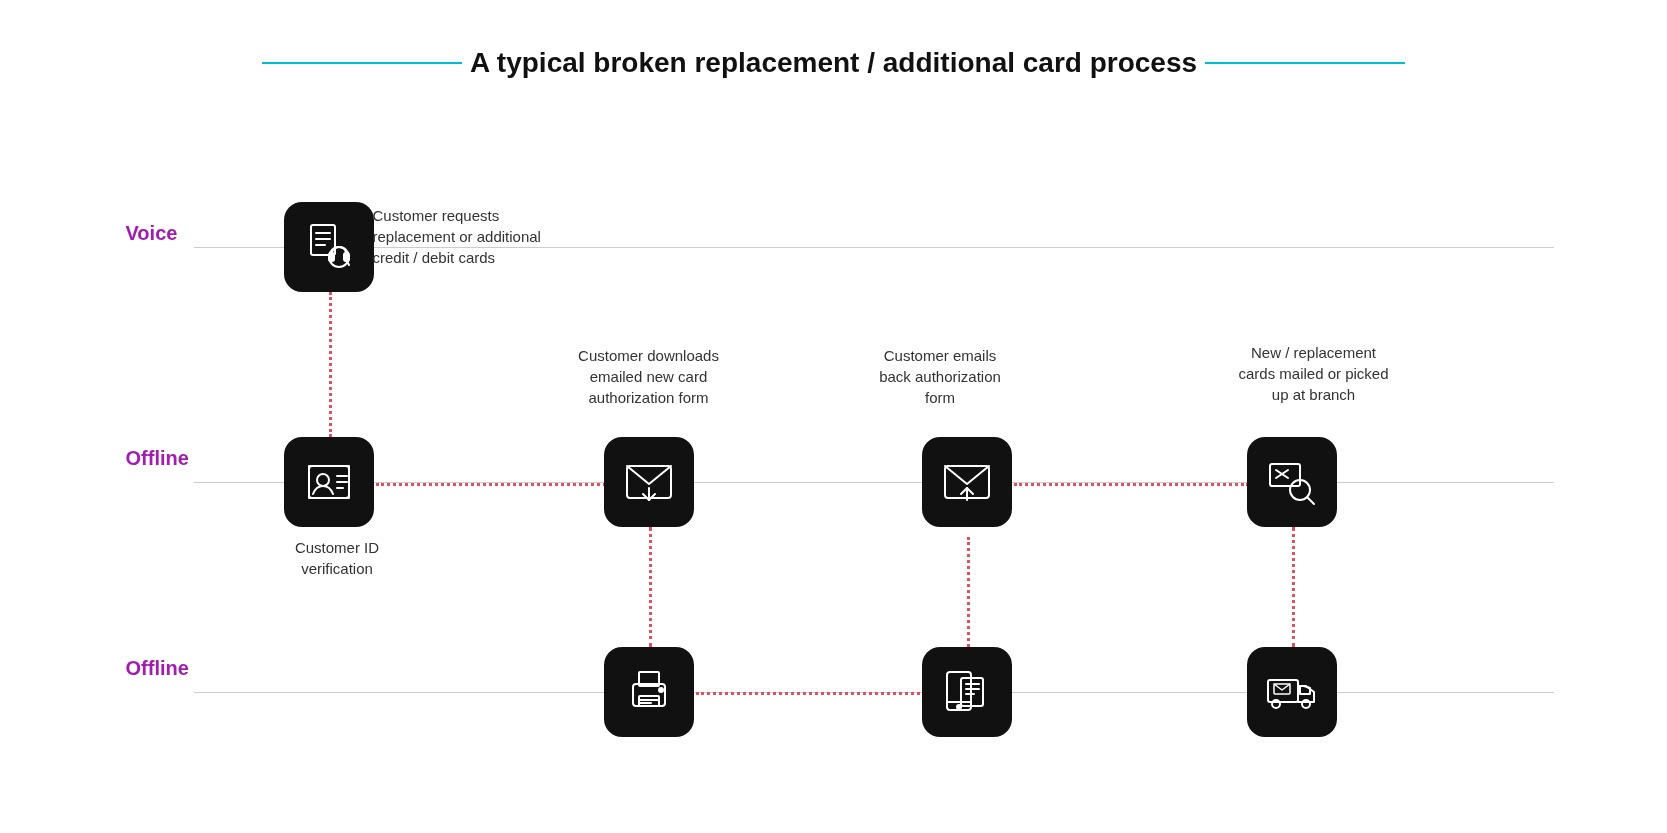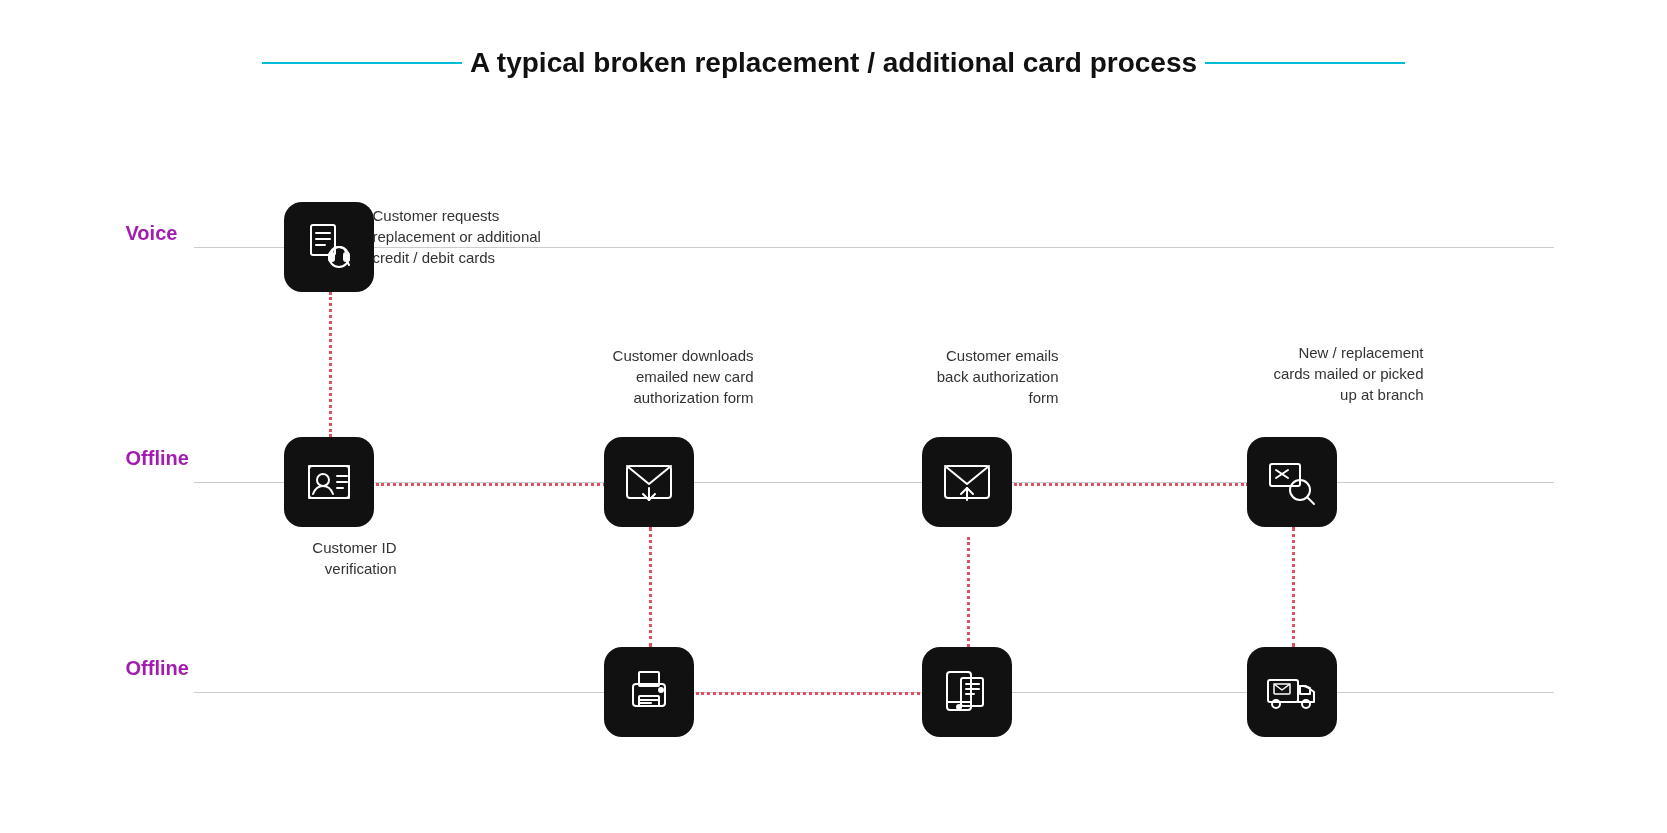--- a/index.html
+++ b/index.html
@@ -86,21 +86,21 @@
       stroke-width: 2;
       stroke-linecap: round;
       stroke-linejoin: round;
     }
 
     
     .icon-label {
       position: absolute;
       font-size: 15px;
       color: #333;
-      text-align: right;
+      text-align: center;
       line-height: 1.4;
     }
 
     
     .dot-line {
       position: absolute;
       border-top: 3px dotted #e05060;
     }
     .dot-line-v {
       position: absolute;
@@ -157,21 +157,21 @@
         <line x1="34" y1="20" x2="44" y2="20" stroke="#fff" stroke-width="2"></line>
         <line x1="34" y1="26" x2="44" y2="26" stroke="#fff" stroke-width="2"></line>
         <line x1="34" y1="32" x2="40" y2="32" stroke="#fff" stroke-width="2"></line>
 
         <path d="M6 14 L6 10 L10 10" stroke="#fff" stroke-width="2" fill="none"></path>
         <path d="M42 10 L46 10 L46 14" stroke="#fff" stroke-width="2" fill="none"></path>
         <path d="M6 38 L6 42 L10 42" stroke="#fff" stroke-width="2" fill="none"></path>
         <path d="M46 38 L46 42 L42 42" stroke="#fff" stroke-width="2" fill="none"></path>
       </svg>
     </div>
-    <div class="icon-label" style="left:148px; top:410px; width:135px;">
+    <div class="icon-label" style="left:156px; top:410px; width:135px;">
       Customer ID<br>verification
     </div>
 
     <div class="dot-line" style="left:262px; top:356px; width:230px;"></div>
 
     <div class="icon-box" style="left:490px; top:310px;">
       <svg viewBox="0 0 52 52">
         <rect x="4" y="10" width="44" height="32" rx="3" stroke="#fff" stroke-width="2" fill="none"></rect>
         <polyline points="4,10 26,28 48,10" stroke="#fff" stroke-width="2" fill="none"></polyline>
 
@@ -217,21 +217,21 @@
 
     <div class="icon-box" style="left:808px; top:310px;">
       <svg viewBox="0 0 52 52">
         <rect x="4" y="10" width="44" height="32" rx="3" stroke="#fff" stroke-width="2" fill="none"></rect>
         <polyline points="4,10 26,28 48,10" stroke="#fff" stroke-width="2" fill="none"></polyline>
 
         <line x1="26" y1="44" x2="26" y2="32" stroke="#fff" stroke-width="2"></line>
         <polyline points="20,38 26,32 32,38" stroke="#fff" stroke-width="2" fill="none"></polyline>
       </svg>
     </div>
-    <div class="icon-label" style="left:780px; top:218px; width:165px;">
+    <div class="icon-label" style="left:744px; top:218px; width:165px;">
       Customer emails<br>back authorization<br>form
     </div>
 
     <div class="dot-line" style="left:900px; top:356px; width:235px;"></div>
 
     <div class="icon-box" style="left:1133px; top:310px;">
       <svg viewBox="0 0 52 52">
 
         <rect x="4" y="8" width="30" height="22" rx="2" stroke="#fff" stroke-width="2" fill="none"></rect>
         <line x1="10" y1="14" x2="22" y2="22" stroke="#fff" stroke-width="2"></line>

